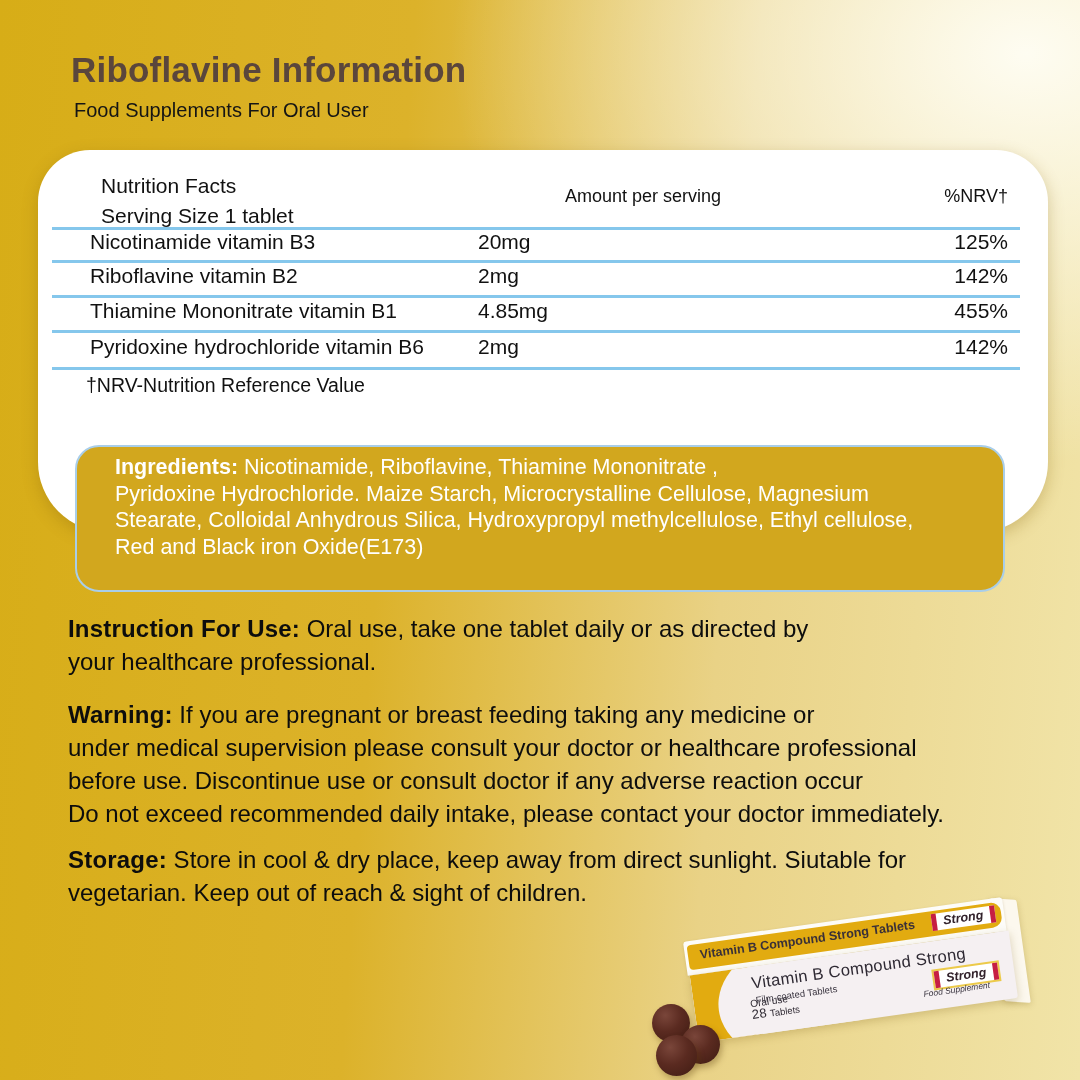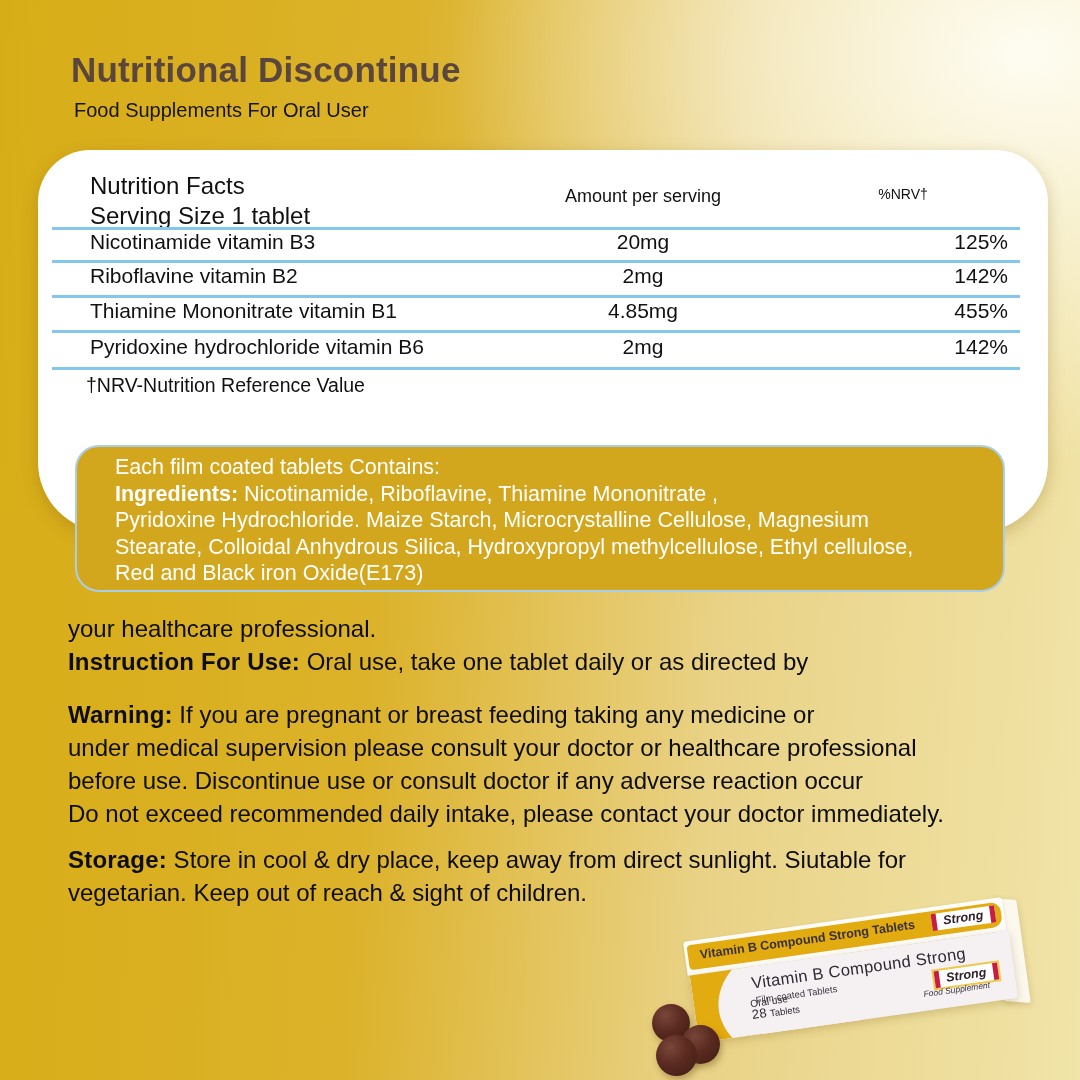--- a/index.html
+++ b/index.html
@@ -10,26 +10,26 @@
       radial-gradient(900px 640px at 95% 5%, rgba(255,254,246,0.95), rgba(255,254,246,0) 64%),
       linear-gradient(94deg, #d7ad17 0%, #dcb22a 36%, #e9d286 66%, #f1e4a8 100%);
   }
   
   .page-title{position:absolute;left:71px;top:50px;font-size:35px;font-weight:bold;color:#5a463c;letter-spacing:0.2px;}
   .page-subtitle{position:absolute;left:74px;top:99px;font-size:20px;color:#151515;}
   
   .facts-card{position:absolute;left:38px;top:150px;width:1010px;height:382px;background:#ffffff;
     border-radius:52px 52px 70px 70px;box-shadow:0 5px 16px rgba(130,95,10,0.30);}
   .hline{position:absolute;left:14px;right:28px;height:3px;background:#85c7ec;}
-  .th-col1{position:absolute;left:52px;top:21px;font-size:24px;line-height:30px;}
+  .th-col1{position:absolute;left:63px;top:21px;font-size:21px;line-height:30px;}
   .th-col2{position:absolute;left:440px;width:330px;top:36px;font-size:18px;text-align:center;}
-  .th-col3{position:absolute;left:760px;width:210px;top:36px;font-size:14px;text-align:center;}
+  .th-col3{position:absolute;left:760px;width:210px;top:36px;font-size:18px;text-align:right;}
   .t-row{position:absolute;left:0;right:0;height:28px;font-size:21px;}
   .c-name{position:absolute;left:52px;white-space:nowrap;}
-  .c-amt{position:absolute;left:440px;width:330px;text-align:center;}
+  .c-amt{position:absolute;left:440px;width:330px;}
   .c-nrv{position:absolute;left:760px;width:210px;text-align:right;}
   .footnote{position:absolute;left:48px;top:224px;font-size:19.5px;}
   
   .ing-box{position:absolute;left:75px;top:445px;width:930px;height:147px;background:#d2a71e;
     border:2px solid #a9cee9;border-radius:24px;box-sizing:border-box;color:#ffffff;
     padding:7px 14px 0 38px;font-size:21.5px;line-height:26.5px;}
   
   .para{position:absolute;left:68px;width:1000px;font-size:24px;line-height:33px;color:#0d0d0d;}
   .para b{letter-spacing:0.2px;}
   
@@ -60,21 +60,21 @@
     box-shadow:2px 4px 6px rgba(90,60,10,0.35);}
   .tab1{left:652px;top:1004px;width:38px;height:38px;}
   .tab2{left:656px;top:1035px;width:41px;height:41px;}
   .tab3{left:681px;top:1025px;width:39px;height:39px;}
 </style>
 </head>
 <body>
 
 <div class="canvas">
 
-  <div class="page-title">Nutritional Discontinue</div>
+  <div class="page-title">Riboflavine Information</div>
   <div class="page-subtitle">Food Supplements For Oral User</div>
 
   <div class="facts-card">
     <div class="th-col1">
       <div>Nutrition Facts</div>
       <div>Serving Size 1 tablet</div>
     </div>
     <div class="th-col2">Amount per serving</div>
     <div class="th-col3">%NRV†</div>
 
@@ -102,30 +102,29 @@
     <div class="t-row" style="top:185px">
       <span class="c-name">Pyridoxine hydrochloride vitamin B6</span>
       <span class="c-amt">2mg</span>
       <span class="c-nrv">142%</span>
     </div>
 
     <div class="footnote">†NRV-Nutrition Reference Value</div>
   </div>
 
   <div class="ing-box">
-    <div>Each film coated tablets Contains:</div>
     <div><b>Ingredients:</b><span> Nicotinamide, Riboflavine, Thiamine Mononitrate ,</span></div>
     <div>Pyridoxine Hydrochloride. Maize Starch, Microcrystalline Cellulose, Magnesium</div>
     <div>Stearate, Colloidal Anhydrous Silica, Hydroxypropyl methylcellulose, Ethyl cellulose,</div>
     <div>Red and Black iron Oxide(E173)</div>
   </div>
 
   <div class="para" style="top:612px">
+    <div><b>Instruction For Use:</b><span> Oral use, take one tablet daily or as directed by</span></div>
     <div>your healthcare professional.</div>
-    <div><b>Instruction For Use:</b><span> Oral use, take one tablet daily or as directed by</span></div>
   </div>
 
   <div class="para" style="top:698px">
     <div><b>Warning:</b><span> If you are pregnant or breast feeding taking any medicine or</span></div>
     <div>under medical supervision please consult your doctor or healthcare professional</div>
     <div>before use. Discontinue use or consult doctor if any adverse reaction occur</div>
     <div>Do not exceed recommended daily intake, please contact your doctor immediately.</div>
   </div>
 
   <div class="para" style="top:843px">

